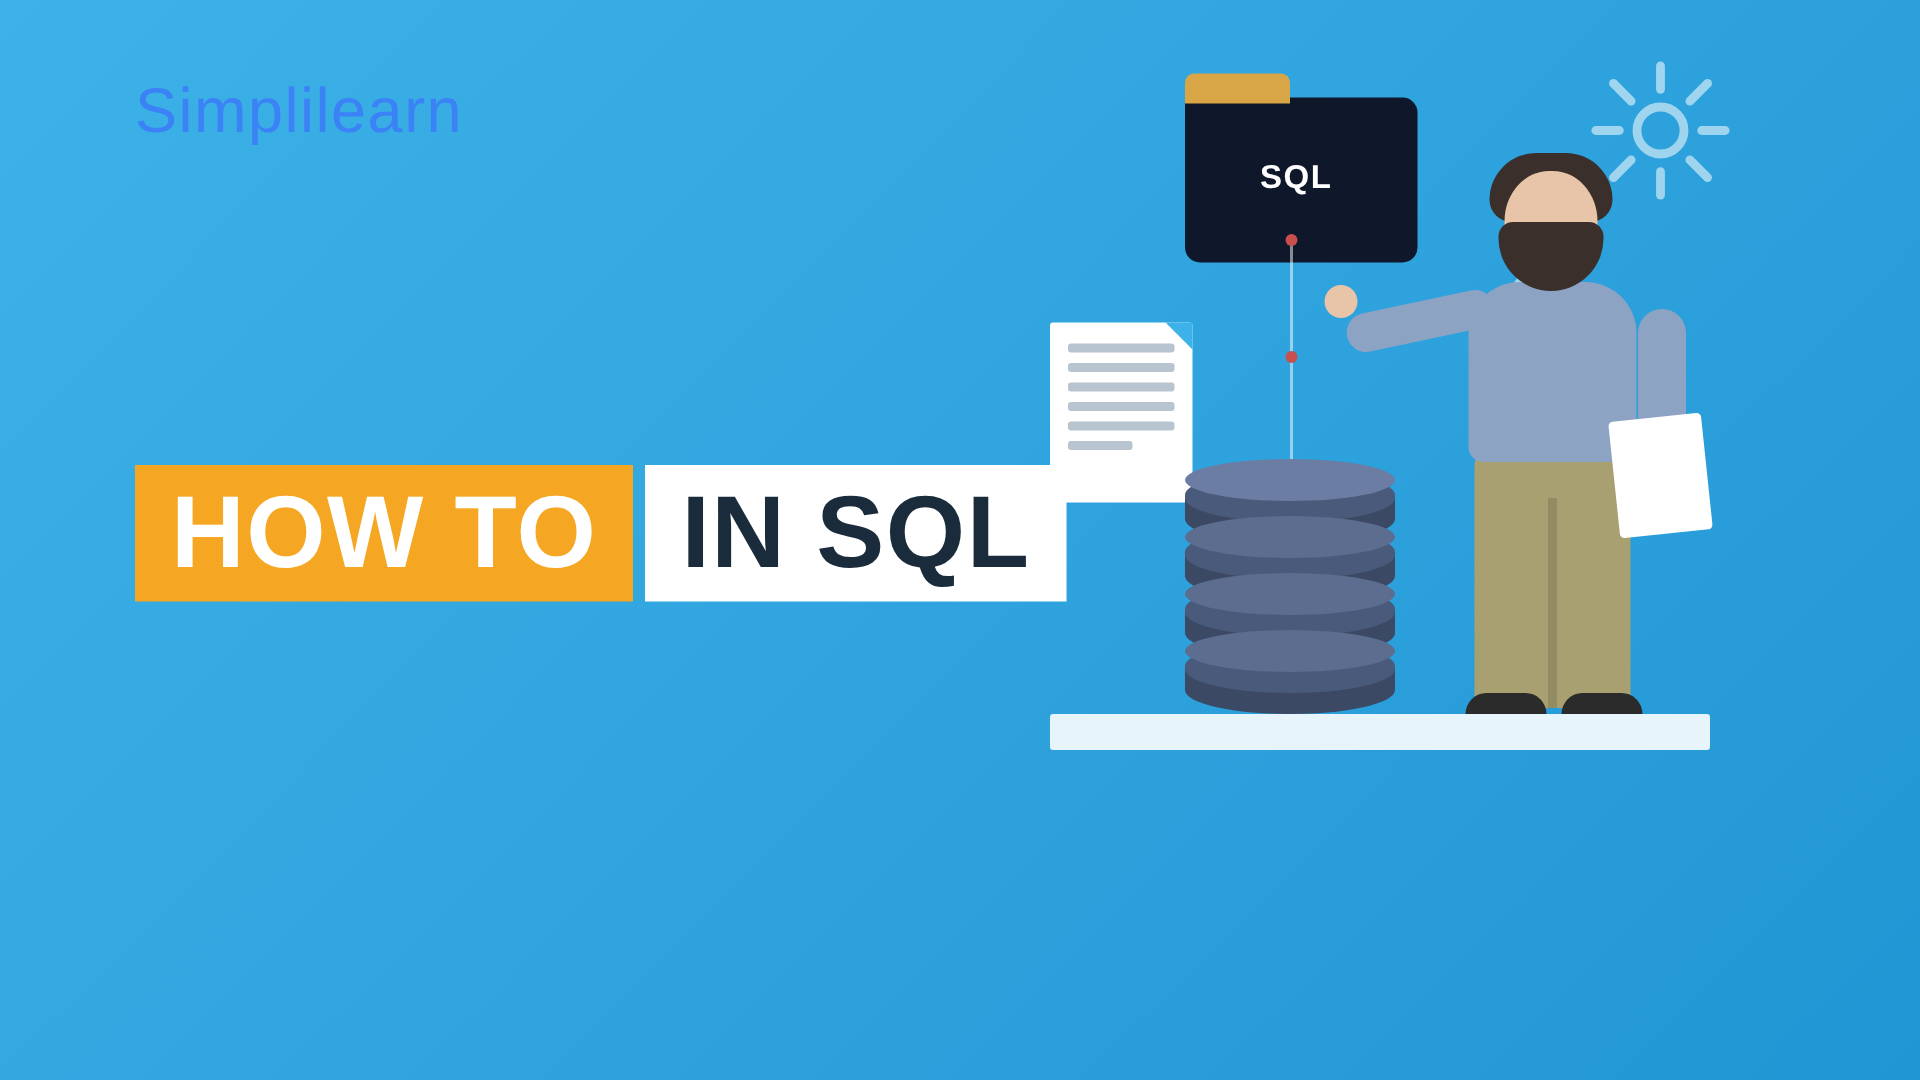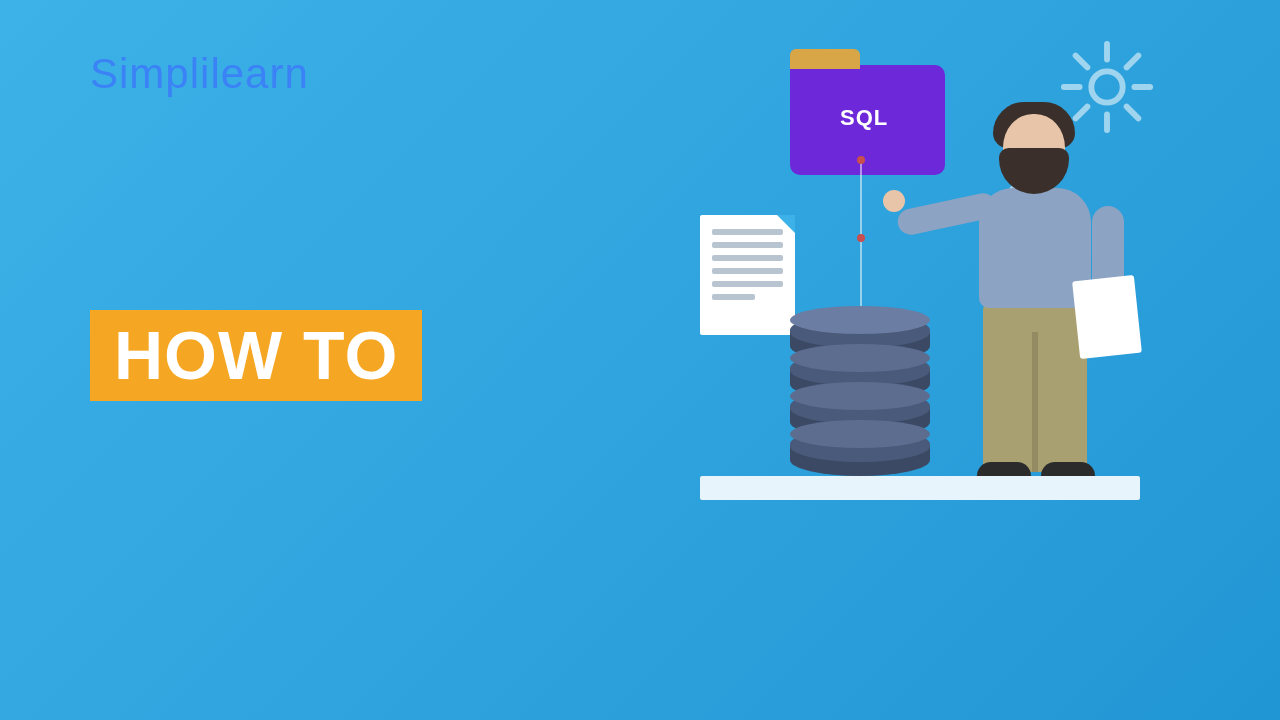--- a/index.html
+++ b/index.html
@@ -102,21 +102,21 @@
       background: #c94f4f;
       border-radius: 50%;
       left: -3px;
     }
     .folder {
       position: absolute;
       top: 35px;
       left: 120px;
       width: 155px;
       height: 110px;
-      background: #6d28d9;
+      background: #0f172a;
       border-radius: 4px 10px 10px 10px;
     }
     .folder::before {
       content: "";
       position: absolute;
       top: -16px;
       left: 0;
       width: 70px;
       height: 20px;
       background: #d9a647;
@@ -274,20 +274,21 @@
   </style>
 </head>
 <body>
 
 <div class="logo">
   <span>Simpl</span><span class="logo-sub">i</span><span>learn</span>
 </div>
 
 <div class="title-block">
   <div class="title-line line1">HOW TO</div>
+  <div class="title-line line3">IN SQL</div>
 </div>
 
 <div class="scene">
   <div class="gear big">
     <svg viewBox="0 0 100 100" fill="none" stroke="currentColor" stroke-width="6">
       <circle cx="50" cy="50" r="16"></circle>
       <g stroke-linecap="round">
         <line x1="50" y1="6" x2="50" y2="22"></line>
         <line x1="50" y1="78" x2="50" y2="94"></line>
         <line x1="6" y1="50" x2="22" y2="50"></line>

